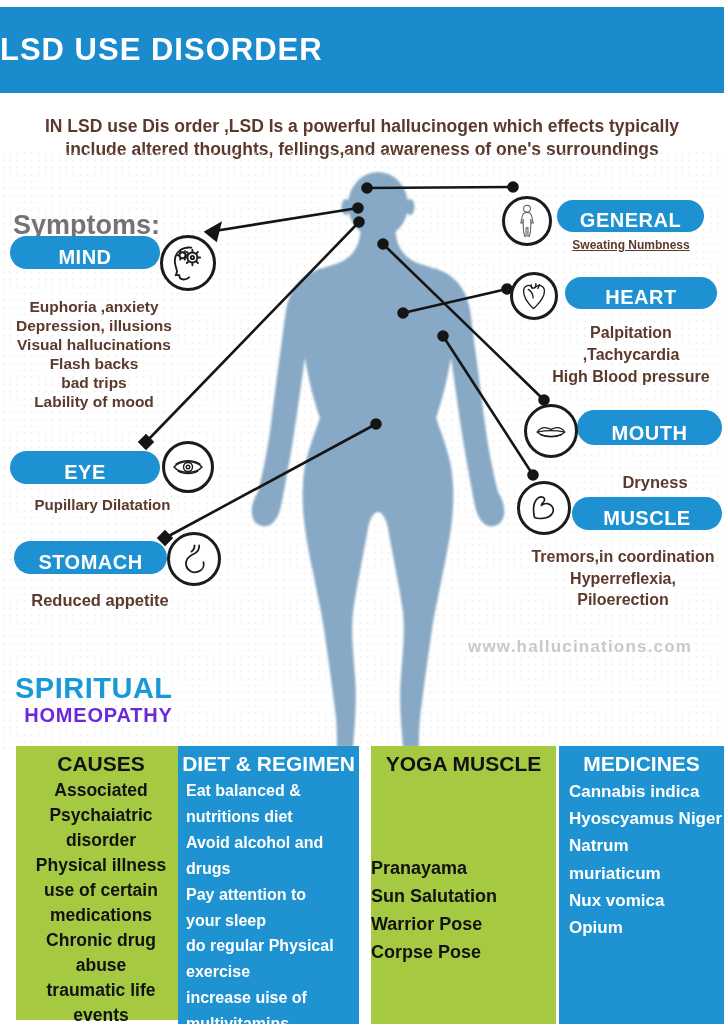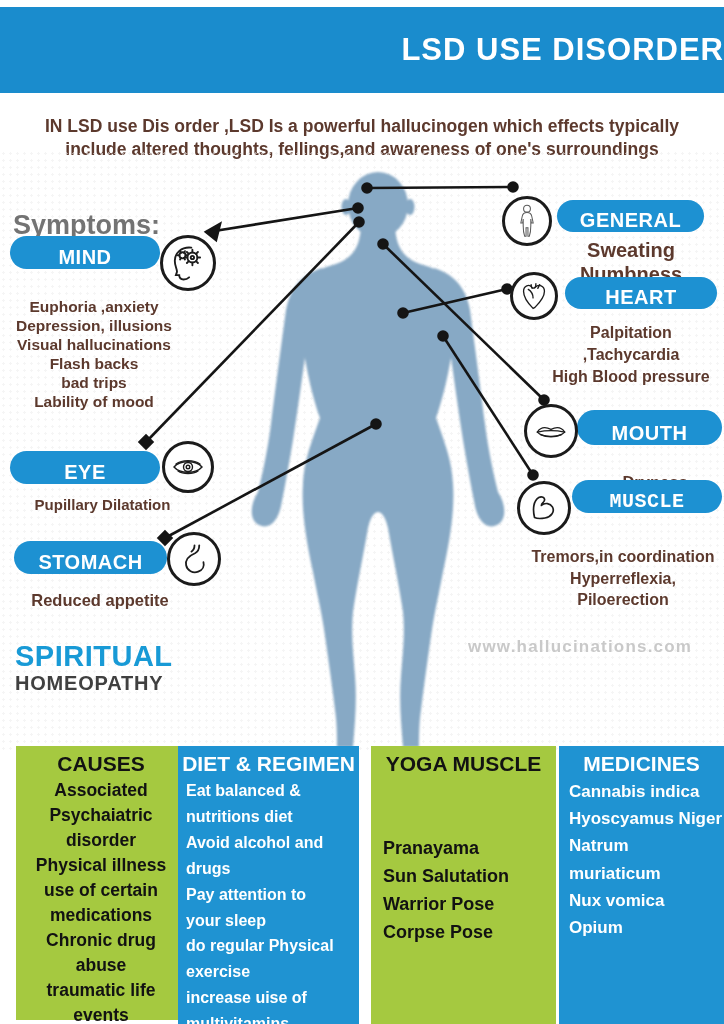--- a/index.html
+++ b/index.html
@@ -1,56 +1,56 @@
 <!DOCTYPE html>
 <html><head>
 <meta charset="utf-8">
 <style>
   html,body{margin:0;padding:0;background:#fff;}
   .canvas{position:relative;width:724px;height:1024px;background:#ffffff;overflow:hidden;
           font-family:"Liberation Sans",sans-serif;}
   
   .titlebar{position:absolute;left:0;top:7px;width:724px;height:86px;background:#1A8CCD;
-            display:flex;align-items:center;justify-content:flex-end;}
+            display:flex;align-items:center;justify-content:flex-start;}
   .titlebar h1{margin:0;color:#fff;font-size:31px;font-weight:bold;letter-spacing:1px;}
   .intro{position:absolute;left:12px;top:97px;width:700px;text-align:center;color:#5C392D;
          font-size:17.5px;font-weight:bold;line-height:1.35;white-space:pre-line;}
   
   .stage{position:absolute;left:0;top:150px;width:724px;height:600px;}
   .stage::before{content:"";position:absolute;inset:0;
      background-image:radial-gradient(#ececec 1px, transparent 1.1px);
      background-size:7px 7px;opacity:.55;}
   .lay{position:absolute;left:0;top:0;}
   .symhead{position:absolute;left:13px;top:210px;margin:0;font-size:27px;font-weight:bold;color:#737373;}
   .pill{position:absolute;height:33px;background:#1D91D2;border-radius:18px;
         display:flex;align-items:flex-end;justify-content:center;z-index:3;}
   .pill span{color:#fff;font-weight:bold;font-size:20px;letter-spacing:.5px;}
   .icon-circle{position:absolute;background:#fff;border:3px solid #1b1b1b;border-radius:50%;
         box-sizing:border-box;display:flex;align-items:center;justify-content:center;z-index:4;}
   .details{position:absolute;color:#5C392D;font-weight:bold;font-size:15.5px;line-height:1.22;
         text-align:center;white-space:pre-line;z-index:3;}
   .watermark{position:absolute;left:468px;top:637px;color:#C9C9C9;font-weight:bold;
         font-size:17px;letter-spacing:1.2px;z-index:3;}
-  .logo{position:absolute;left:15px;top:642px;z-index:3;line-height:1;}
+  .logo{position:absolute;left:15px;top:674px;z-index:3;line-height:1;text-align:right;}
   .logo .l1{color:#189AD6;font-size:29px;font-weight:bold;letter-spacing:.5px;}
-  .logo .l2{color:#404040;font-size:20px;font-weight:bold;letter-spacing:.8px;margin-top:2px;}
+  .logo .l2{color:#6d28d9;font-size:20px;font-weight:bold;letter-spacing:.8px;margin-top:2px;}
   
   .panel{position:absolute;top:746px;box-sizing:border-box;z-index:5;}
   .panel h2{margin:6px 0 0 0;text-align:center;font-size:21px;font-weight:bold;}
   .panel .panel-text{white-space:pre-line;font-weight:bold;}
   .panel.green{background:#A5C940;color:#121212;}
   .panel.blue{background:#1F93D2;color:#ffffff;}
   .panel.green h2{color:#121212;}
   .panel.blue h2{color:#ffffff;text-align:center;}
   #panel-causes{left:16px;width:170px;height:274px;}
   #panel-causes .panel-text{text-align:center;font-size:17.5px;line-height:1.43;margin-top:2px;}
   #panel-diet{left:178px;width:181px;height:278px;}
   #panel-diet .panel-text{font-size:16px;line-height:1.62;padding:2px 2px 0 8px;}
   #panel-yoga{left:371px;width:185px;height:278px;}
-  #panel-yoga .panel-text{font-size:18px;line-height:1.55;padding-left:12px;margin-top:59px;}
+  #panel-yoga .panel-text{font-size:18px;line-height:1.55;margin-top:79px;}
   #panel-medicines{left:559px;width:165px;height:278px;}
   #panel-medicines .panel-text{font-size:17px;line-height:1.6;padding:2px 0 0 10px;}
   svg{display:block;}
 </style>
 </head>
 <body>
 
 <div class="canvas">
 
   <div class="titlebar">
@@ -152,21 +152,21 @@
 
   <div class="pill" style="left:557px;top:200px;width:147px;height:32px;">
     <span>GENERAL</span>
     </div>
   <div class="icon-circle" style="left:502px;top:196px;width:50px;height:50px;">
     <svg width="38" height="38" viewBox="0 0 40 40" stroke="#5a5a5a" stroke-width="1.1" fill="none" stroke-linecap="round">
       <circle cx="20" cy="7" r="3.6"></circle>
       <path d="M20 11 C17 11 15.5 12.5 15 15 L13.5 22 L15.5 22 L16 18 L16 25 C16 30 16.5 33 17.5 36 L19 36 L19 27 L21 27 L21 36 L22.5 36 C23.5 33 24 30 24 25 L24 18 L24.5 22 L26.5 22 L25 15 C24.5 12.5 23 11 20 11 Z"></path>
     </svg>
     </div>
-  <div class="details" style="left:545px;top:238px;width:172px;font-size:20px;">Sweating Numbness</div>
+  <div class="details" style="left:545px;top:238px;width:172px;font-size:12px;text-decoration:underline;">Sweating Numbness</div>
 
   <div class="pill" style="left:565px;top:277px;width:152px;height:32px;">
     <span>HEART</span>
     </div>
   <div class="icon-circle" style="left:510px;top:272px;width:48px;height:48px;">
     <svg width="38" height="38" viewBox="0 0 40 40" stroke="#1c1c1c" stroke-width="1.4" fill="none" stroke-linecap="round">
       <path d="M19 33 C14 28 9 22 9 15 C9 9 15 7 18 11 C19 12 20 12 21 11 C25 7 31 9 31 15 C31 22 25 28 21 32 Z"></path>
       <path d="M17 8 C17 10 17 11 18 12 M22 7 C22 9 22 10 21 11 M26 8 L24 12 M14 13 C17 15 19 18 19 22"></path>
     </svg>
     </div>
@@ -180,21 +180,21 @@
   <div class="icon-circle" style="left:524px;top:404px;width:54px;height:54px;">
     <svg width="42" height="42" viewBox="0 0 40 40" stroke="#1c1c1c" stroke-width="1.2" fill="none" stroke-linecap="round">
       <path d="M7 21 C11 15 16 16.5 20 18.5 C24 16.5 29 15 33 21"></path>
       <path d="M7 21 C15 19.3 25 19.3 33 21"></path>
       <path d="M7 21 C12 26.5 28 26.5 33 21"></path>
       <path d="M10 23.5 C16 26 24 26 30 23.5"></path>
     </svg>
     </div>
   <div class="details" style="left:575px;top:472px;width:160px;font-size:16.5px;">Dryness</div>
 
-  <div class="pill" style="left:572px;top:480px;width:150px;font-family:Liberation Mono, monospace;">
+  <div class="pill" style="left:572px;top:497px;width:150px;">
     <span>MUSCLE</span>
     </div>
   <div class="icon-circle" style="left:517px;top:481px;width:54px;height:54px;">
     <svg width="42" height="42" viewBox="0 0 40 40" stroke="#1c1c1c" stroke-width="1.6" fill="none" stroke-linecap="round" stroke-linejoin="round">
       <path d="M11 29 C9 21 10 13 15 10 C18 8.5 21 10 20.5 12.5 C20 15 17.5 15.5 17.5 17.5 C21 14.5 26 15.5 28 19 C30.5 23.5 27 28.5 21 29.5 C17 30.2 13 30 11 29 Z"></path>
     </svg>
     </div>
   <div class="details" style="left:525px;top:538px;width:196px;font-size:16px;line-height:1.35;margin-top:8px;">Tremors,in coordination
 Hyperreflexia,
 Piloerection</div>

